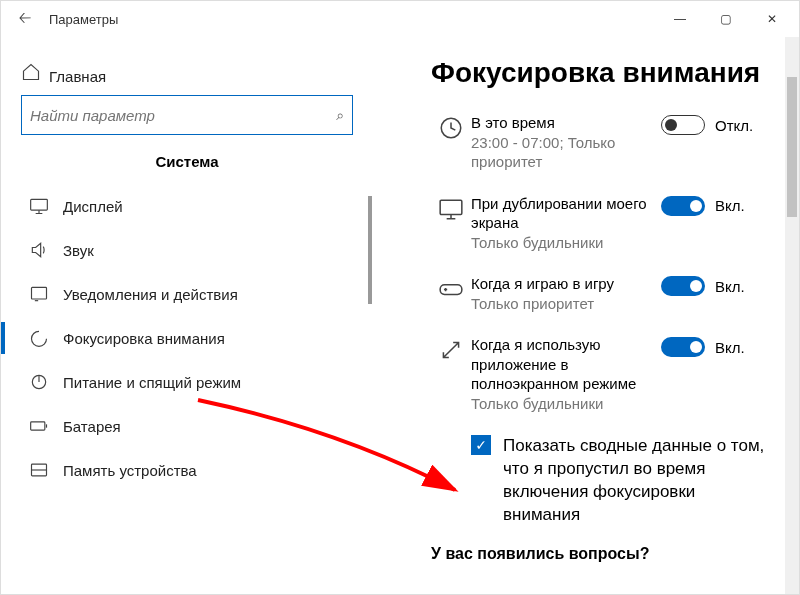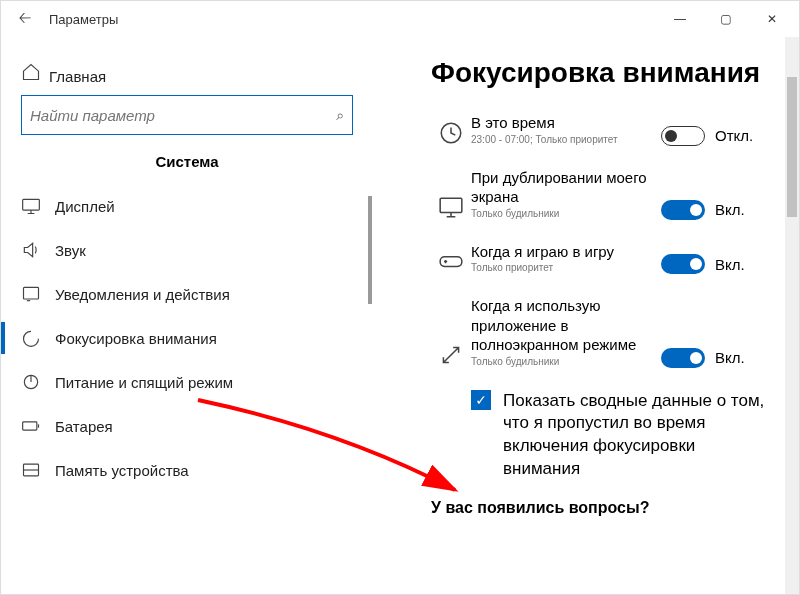--- a/index.html
+++ b/index.html
@@ -12,33 +12,33 @@
   .winctrl { width: 46px; height: 32px; display: flex; align-items: center; justify-content: center; font-size: 12px; color: #333; }
   .body { flex: 1; display: flex; overflow: hidden; }
   .sidebar { width: 372px; padding: 8px 0 0 0; display: flex; flex-direction: column; }
   .home { display: flex; align-items: flex-end; height: 40px; padding-left: 20px; font-size: 15px; color: #222; }
   .home .ico { width: 28px; }
   .searchwrap { margin: 10px 20px 18px 20px; }
   .searchbox { height: 40px; border: 1px solid #0067c0; display: flex; align-items: center; padding: 0 8px; }
   .searchbox input { flex: 1; border: none; outline: none; font-size: 15px; font-style: italic; color: #767676; background: transparent; }
   .searchbox .sicon { color: #666; font-size: 14px; }
   .cat { font-size: 15px; font-weight: 600; padding: 0 20px 14px 20px; text-align: center; }
-  .navitem { height: 44px; display: flex; align-items: center; padding-left: 20px; font-size: 15px; color: #222; position: relative; }
+  .navitem { height: 44px; display: flex; align-items: center; padding-left: 28px; font-size: 15px; color: #222; position: relative; }
   .navitem.active::before { content: ""; position: absolute; left: 0; top: 6px; bottom: 6px; width: 4px; background: #0067c0; }
   .navitem .ico { width: 34px; display: inline-flex; align-items: center; justify-content: flex-start; font-size: 17px; color: #444; }
   .main { flex: 1; position: relative; display: flex; }
   .content { flex: 1; padding: 20px 18px 0 58px; overflow: hidden; position: relative; }
   .scrollbar { width: 14px; background: #f0f0f0; position: relative; }
   .thumb { position: absolute; left: 2px; right: 2px; top: 40px; height: 140px; background: #c2c2c2; }
   h1 { font-size: 28px; font-weight: 600; margin-bottom: 24px; }
-  .rule { display: flex; align-items: flex-end; margin-bottom: 22px; }
+  .rule { display: flex; align-items: flex-start; margin-bottom: 22px; }
   .ruleicon { width: 40px; padding-top: 2px; color: #333; font-size: 22px; display: flex; justify-content: center; }
   .ruletext { flex: 1; padding-right: 6px; }
   .rtitle { font-size: 15px; color: #000; line-height: 1.3; }
-  .rsub { font-size: 10px; color: #767676; line-height: 1.3; }
+  .rsub { font-size: 15px; color: #767676; line-height: 1.3; }
   .toggle-col { display: flex; align-items: center; padding-top: 2px; min-width: 106px; }
   .toggle { width: 44px; height: 20px; border-radius: 10px; position: relative; margin-right: 10px; }
   .toggle.off { border: 1px solid #333; background: #fff; }
   .toggle.off .knob { width: 12px; height: 12px; border-radius: 50%; background: #333; position: absolute; left: 3px; top: 3px; }
   .toggle.on { background: #0067c0; }
   .toggle.on .knob { width: 12px; height: 12px; border-radius: 50%; background: #fff; position: absolute; right: 3px; top: 4px; }
   .tlabel { font-size: 15px; }
   .checkrow { display: flex; align-items: flex-start; margin: 6px 0 18px 40px; }
   .checkbox { width: 20px; height: 20px; background: #0067c0; color: #fff; display: flex; align-items: center; justify-content: center; font-size: 14px; flex-shrink: 0; margin-right: 12px; }
   .checklabel { font-size: 17px; line-height: 1.35; }

